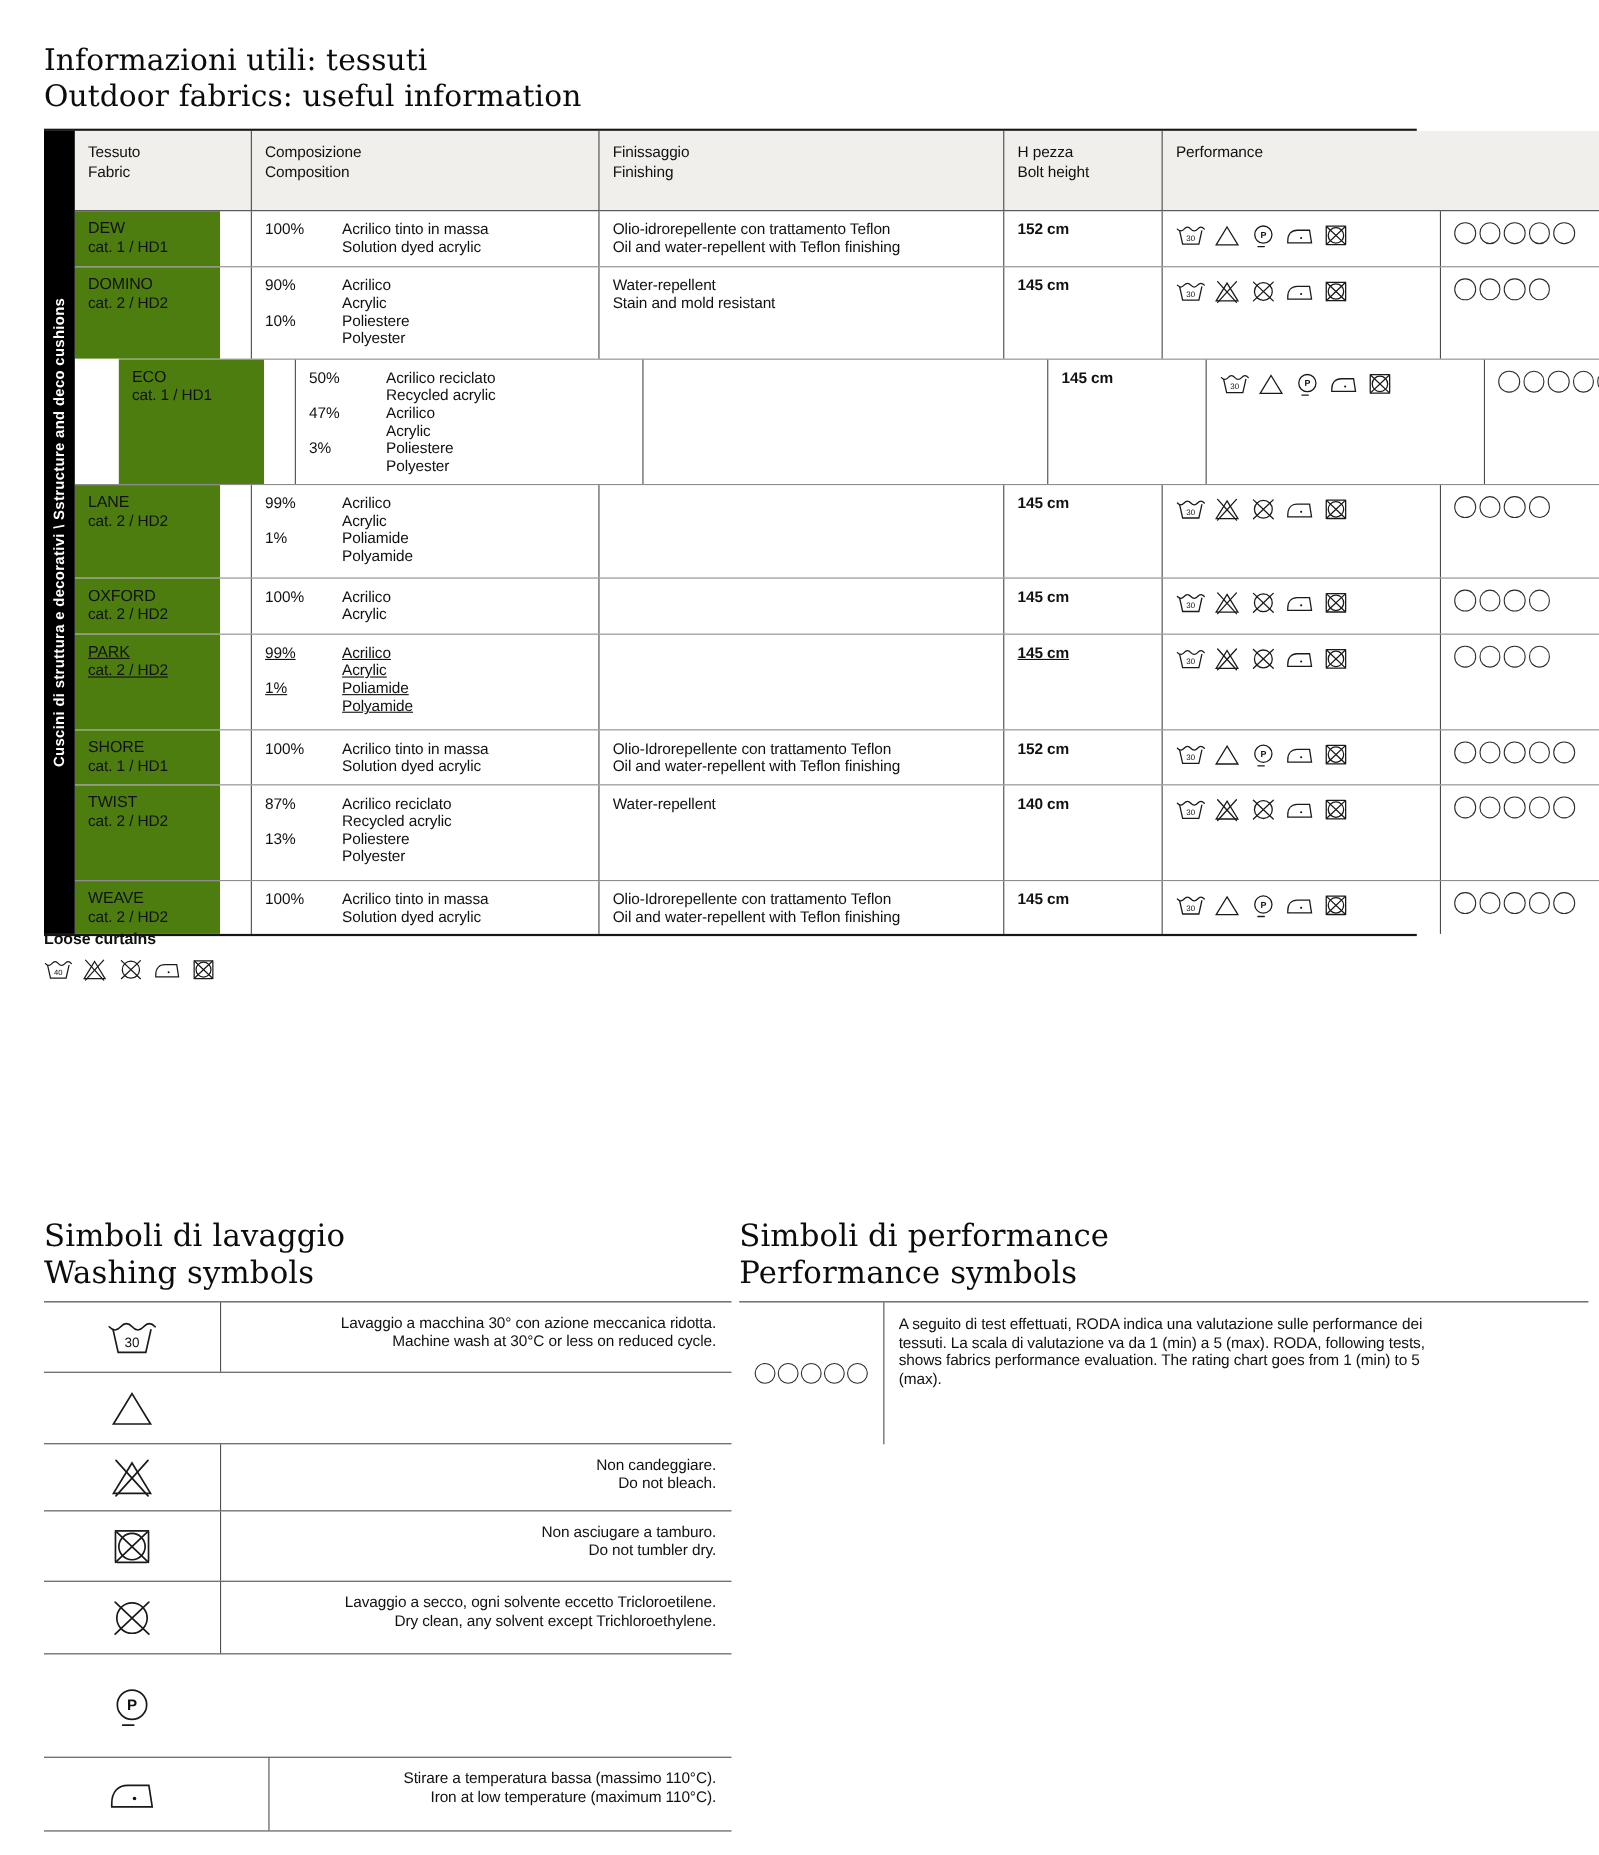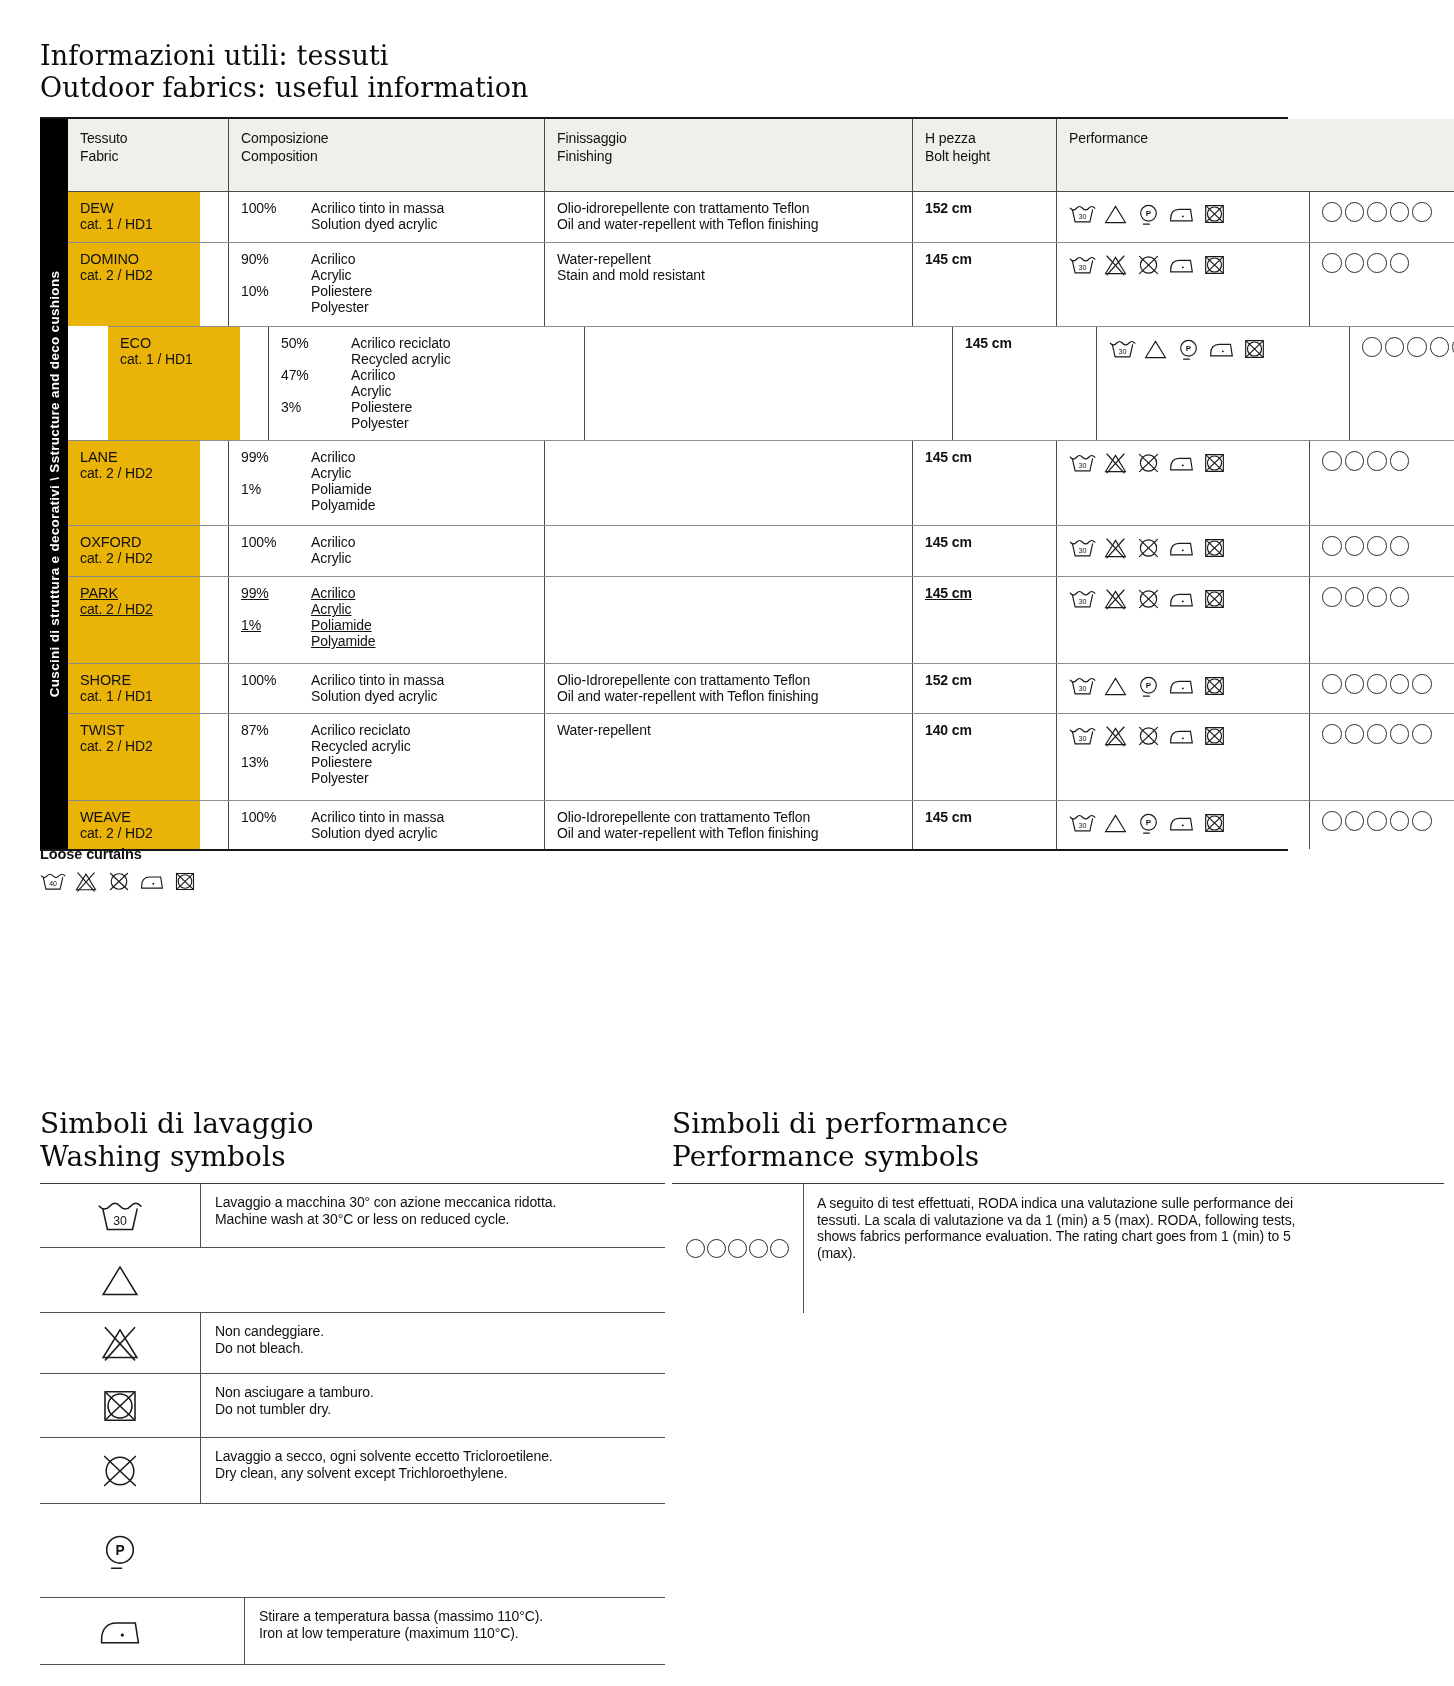--- a/index.html
+++ b/index.html
@@ -30,21 +30,21 @@
     color:#fff;font-size:13.5px;font-weight:bold;letter-spacing:0.3px;
   }
   #tbl-main{flex:1;}
   .grid7{display:grid;grid-template-columns:132px 288px 340px 116px 225px 119px;gap:28px;}
   #thead{background:#f0efeb;border-bottom:1px solid #4a4a4a;}
   .hc{padding:10px 8px 26px 12px;font-size:14px;line-height:1.3;border-left:1px solid #4a4a4a;}
   .hc:first-child{border-left:none;}
   .frow{border-top:1px solid #8c8c8c;}
   .frow:first-child{border-top:none;}
   .c{padding:8px 8px 8px 12px;font-size:14px;line-height:16px;border-left:1px solid #4a4a4a;box-sizing:border-box;}
-  .c.fab{background:#eab308;border-left:none;}
+  .c.fab{background:#4d7c0f;border-left:none;}
   .fab .fname{font-size:14.5px;}
   .comp .crow{display:grid;grid-template-columns:70px 1fr;}
   .bolt{font-weight:bold;}
   .washc{display:flex;gap:6px;padding-top:9px;align-items:flex-start;}
   .perfc{display:flex;gap:3px;padding-top:10px;align-items:flex-start;}
   .pcirc{display:inline-block;flex:none;box-sizing:border-box;border:1.4px solid #2d2d2d;border-radius:50%;}
 
   
   svg.wicon{display:block;flex:none;}
   svg.wicon text{font-family:"Liberation Sans",sans-serif;font-size:8px;fill:#111;stroke:none;text-anchor:middle;letter-spacing:0;}
@@ -52,21 +52,21 @@
 
   
   #loose{position:absolute;left:40px;top:846px;}
   #loose .lbl{font-size:14.5px;font-weight:bold;}
   #loose .icons{display:flex;gap:7px;margin-top:7px;}
 
   
   #wash-table{position:absolute;left:40px;top:1183px;width:625px;border-top:1.5px solid #3a3a3a;}
   .wrow{display:grid;grid-template-columns:160px 1fr;border-bottom:1px solid #4f4f4f;box-sizing:border-box;}
   .wic{display:flex;align-items:center;justify-content:center;}
-  .wtx{border-left:1px solid #4f4f4f;padding:10px 14px 8px 14px;font-size:14px;line-height:16.5px;}
+  .wtx{border-left:1px solid #4f4f4f;padding:10px 14px 8px 14px;font-size:14px;line-height:16.5px;text-align:right;}
 
   
   #perf-box{
     position:absolute;left:672px;top:1183px;width:772px;height:130px;
     border-top:1.5px solid #3a3a3a;display:grid;grid-template-columns:131px 1fr;box-sizing:border-box;
   }
   #perf-box .pbleft{display:flex;align-items:center;justify-content:center;gap:2px;}
   #perf-box .pbright{border-left:1px solid #4f4f4f;padding:11px 0 0 13px;font-size:14px;line-height:16.5px;}
   #perf-box .pbright .tx{width:492px;}
 </style>

